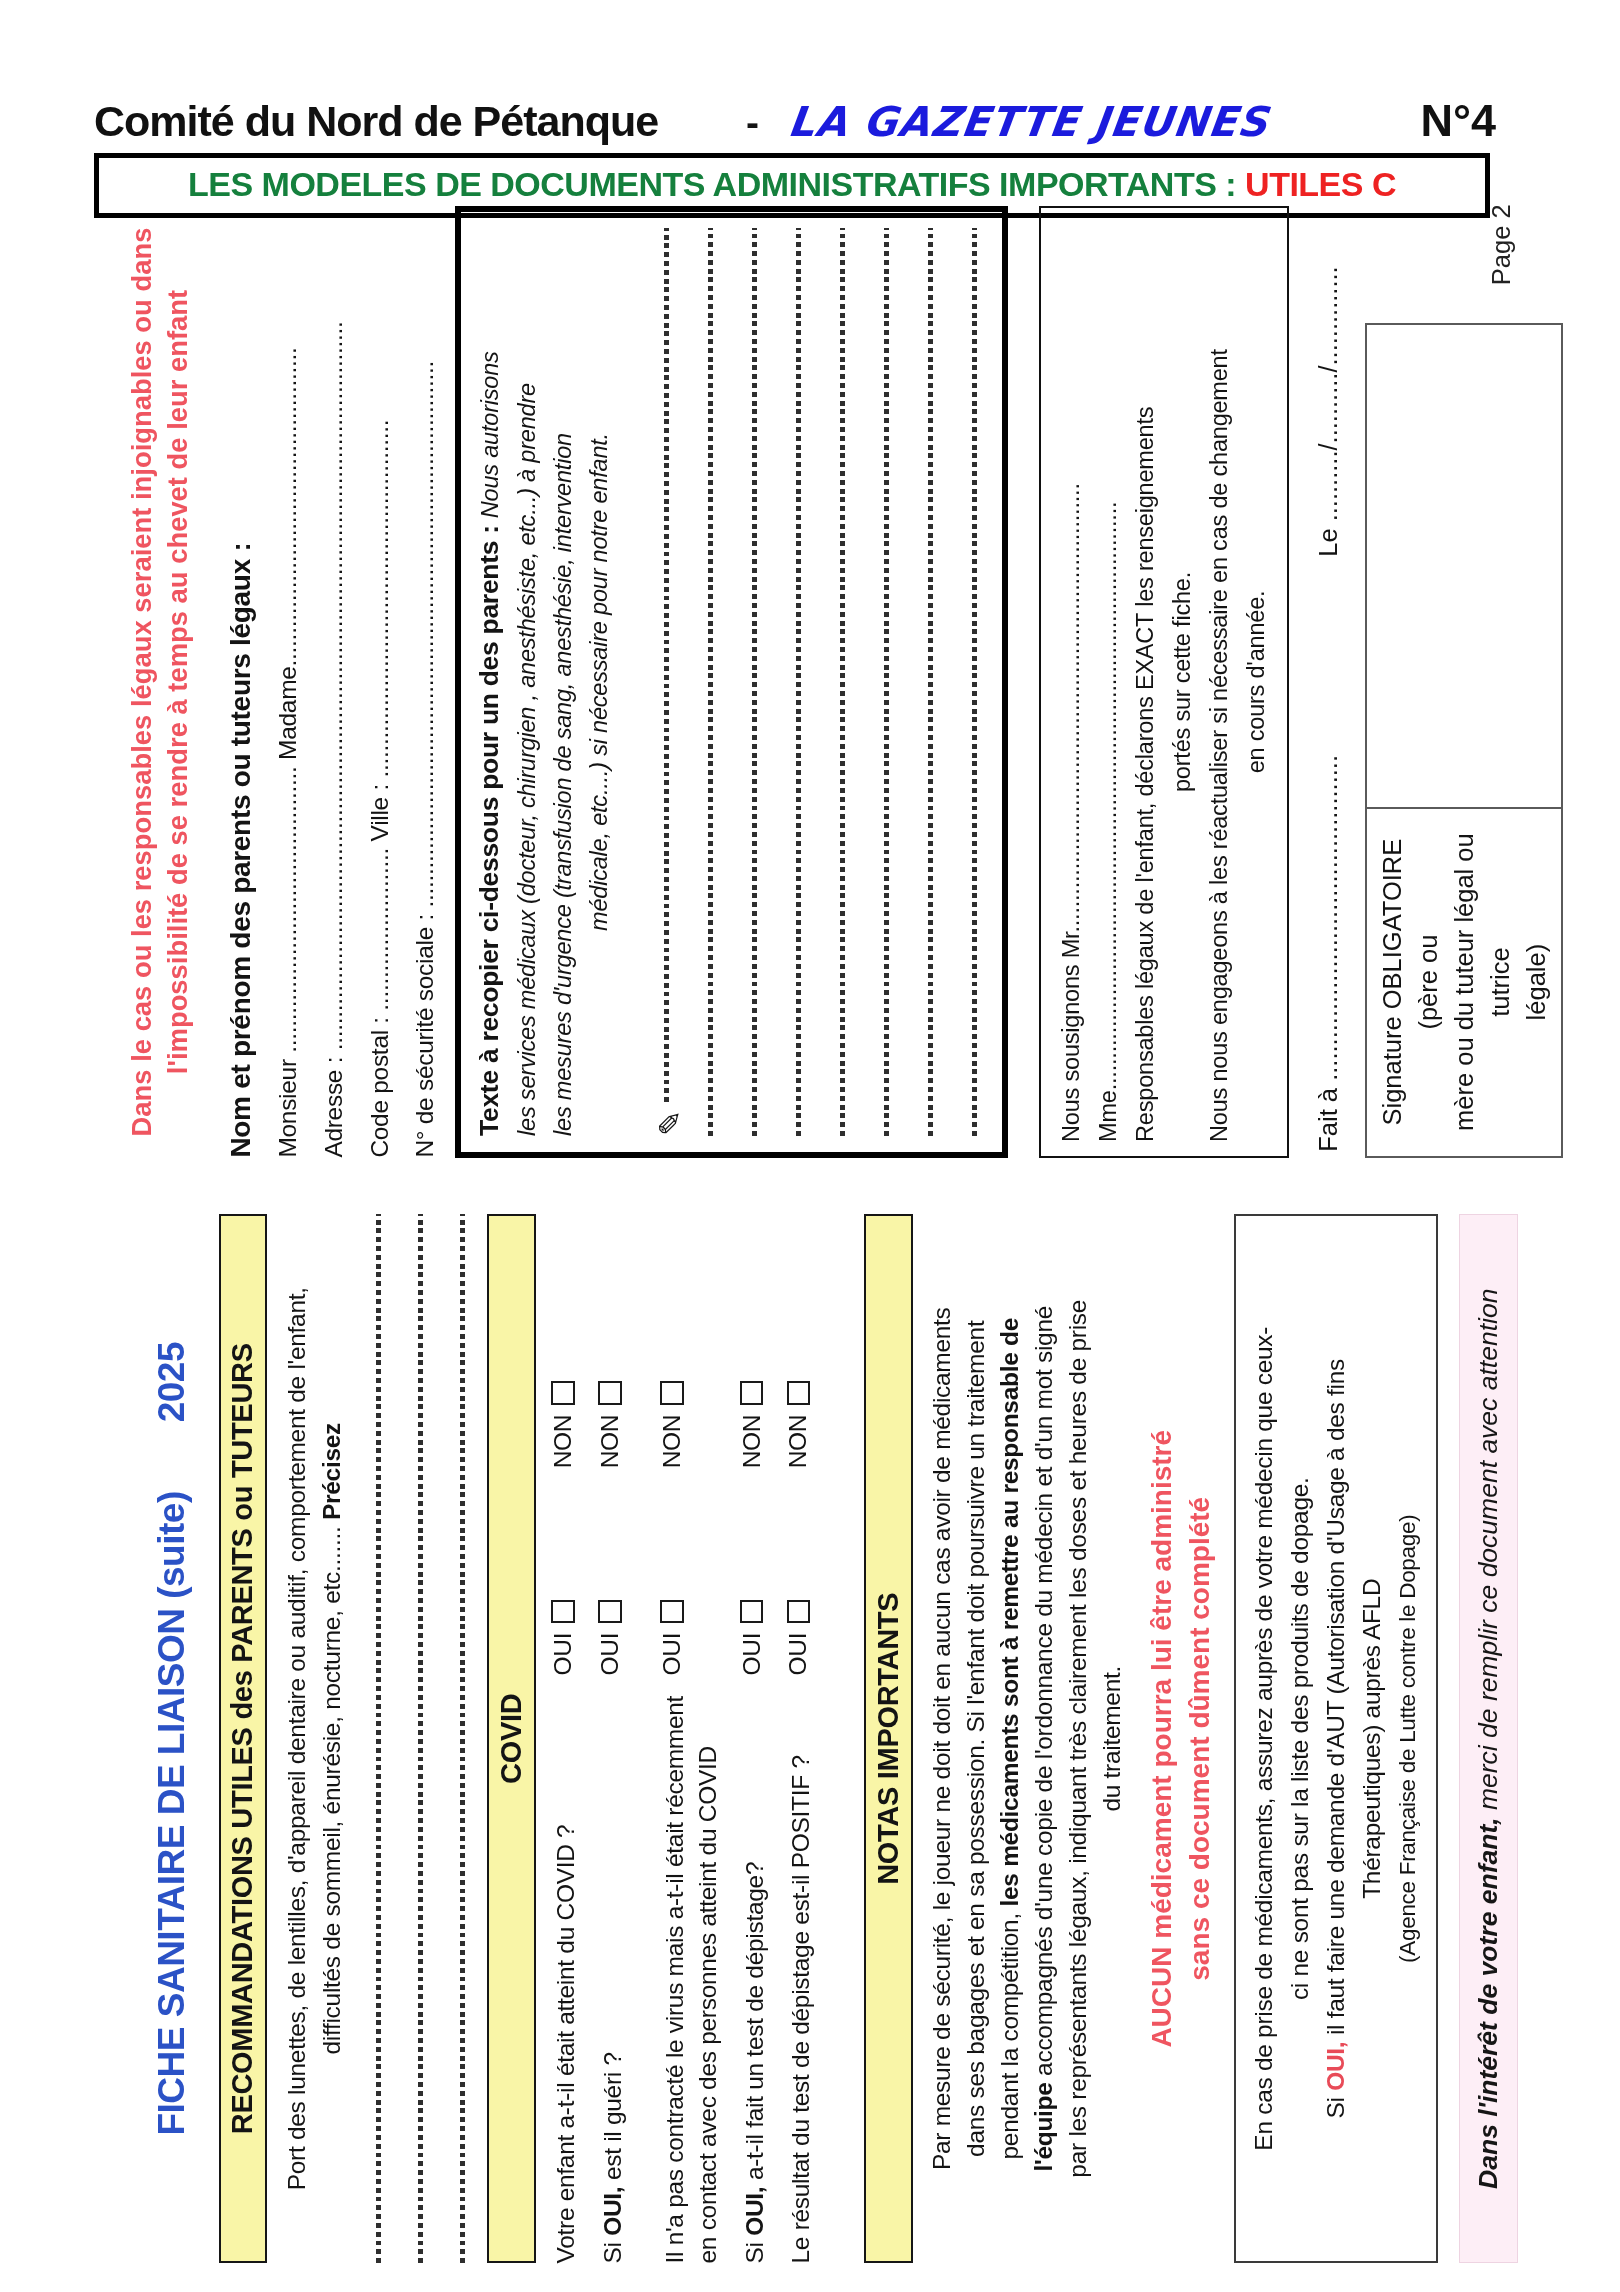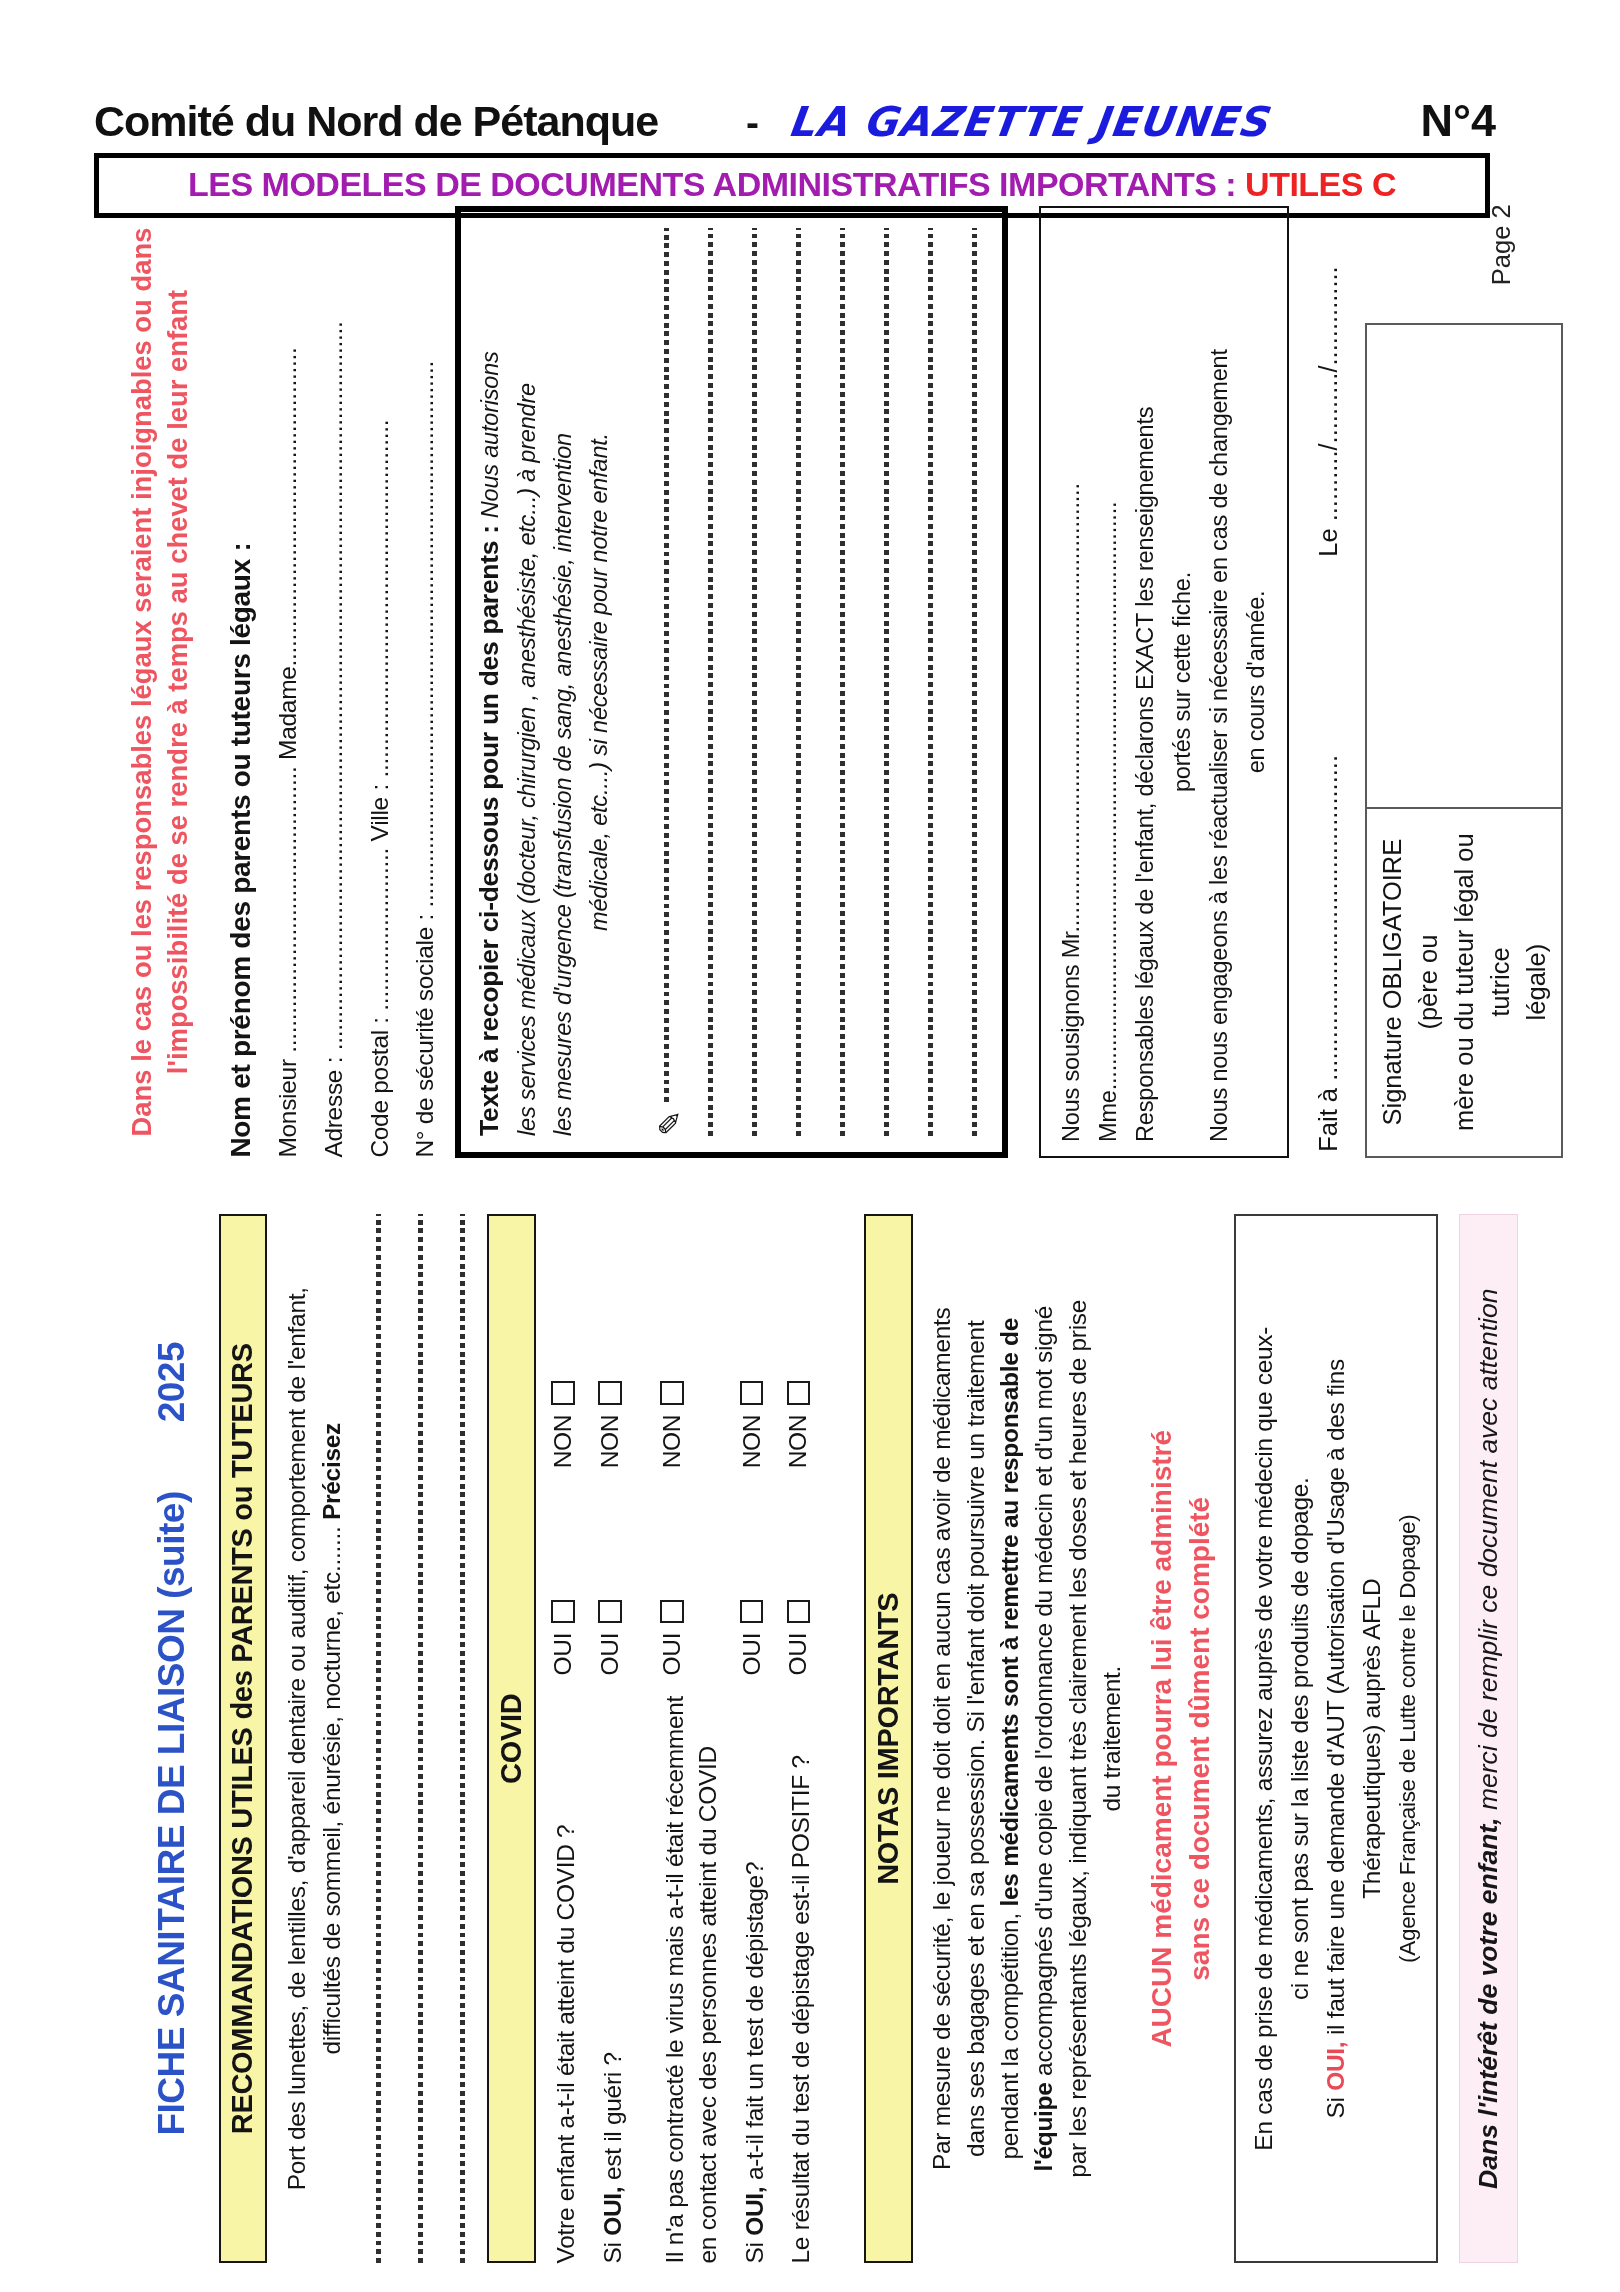--- a/index.html
+++ b/index.html
@@ -5,21 +5,21 @@
   * { box-sizing: border-box; margin: 0; padding: 0; }
   html,body { width:1620px; height:2293px; background:#ffffff; font-family:"Liberation Sans", sans-serif; color:#141414; position:relative; overflow:hidden; }
 
   
   .masthead { position:absolute; top:51px; left:94px; width:1402px; display:flex; align-items:baseline;margin-top:44px; }
   .committee { font-size:43px; font-weight:bold; letter-spacing:-1px; color:#111; }
   .dash { font-size:39px; font-weight:bold; margin:0 33px 0 88px; }
   .gazette { font-size:41px; font-weight:bold; font-style:italic; color:#1b1bdd; letter-spacing:1px; transform:skewX(-10deg); display:inline-block; font-family:"DejaVu Sans", sans-serif; }
   .issue { font-size:45px; font-weight:bold; margin-left:auto; color:#111; }
   .title-banner { position:absolute; top:153px; left:94px; width:1396px; border:5.9px solid #000; background:#fff; text-align:center; padding:6.9px 0 8.8px; font-weight:bold; font-size:34px; letter-spacing:-0.5px; }
-  .title-banner .blue { color:#a21caf; }
+  .title-banner .blue { color:#15803d; }
   .title-banner .red { color:#ee2222; }
 
   
   .rot-wrap { position:absolute; left:116px; top:178px; width:1431px; height:2112px; }
   .landscape { width:2110px; height:1431px; transform-origin:0 0; transform:rotate(-90deg) translateX(-100%); display:flex; }
   .col-left { width:1103px; padding-left:24.5px; padding-right:29px; }
   .col-right { width:961px; margin-left:27.4px; position:relative; padding-right:9.8px; }
 
   
   .fiche-title { margin-top:35px; text-align:center; font-size:37px; font-weight:bold; color:#2b52c6; letter-spacing:-0.5px; }

